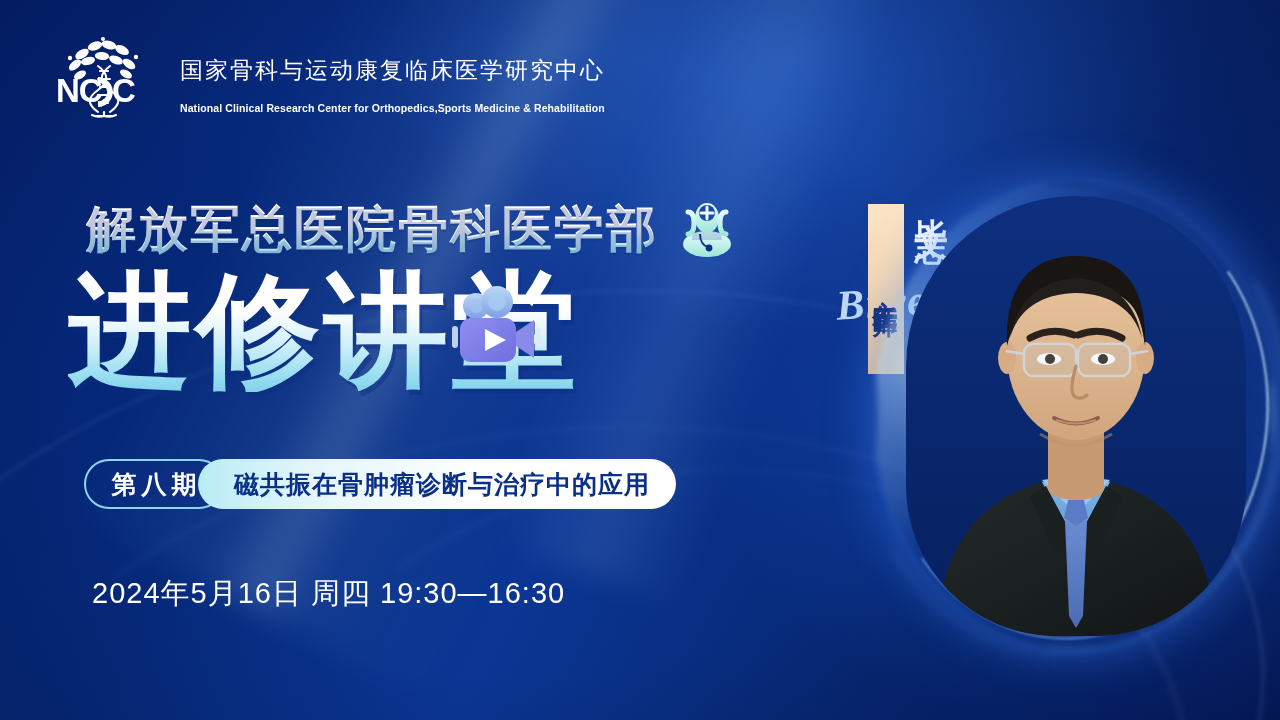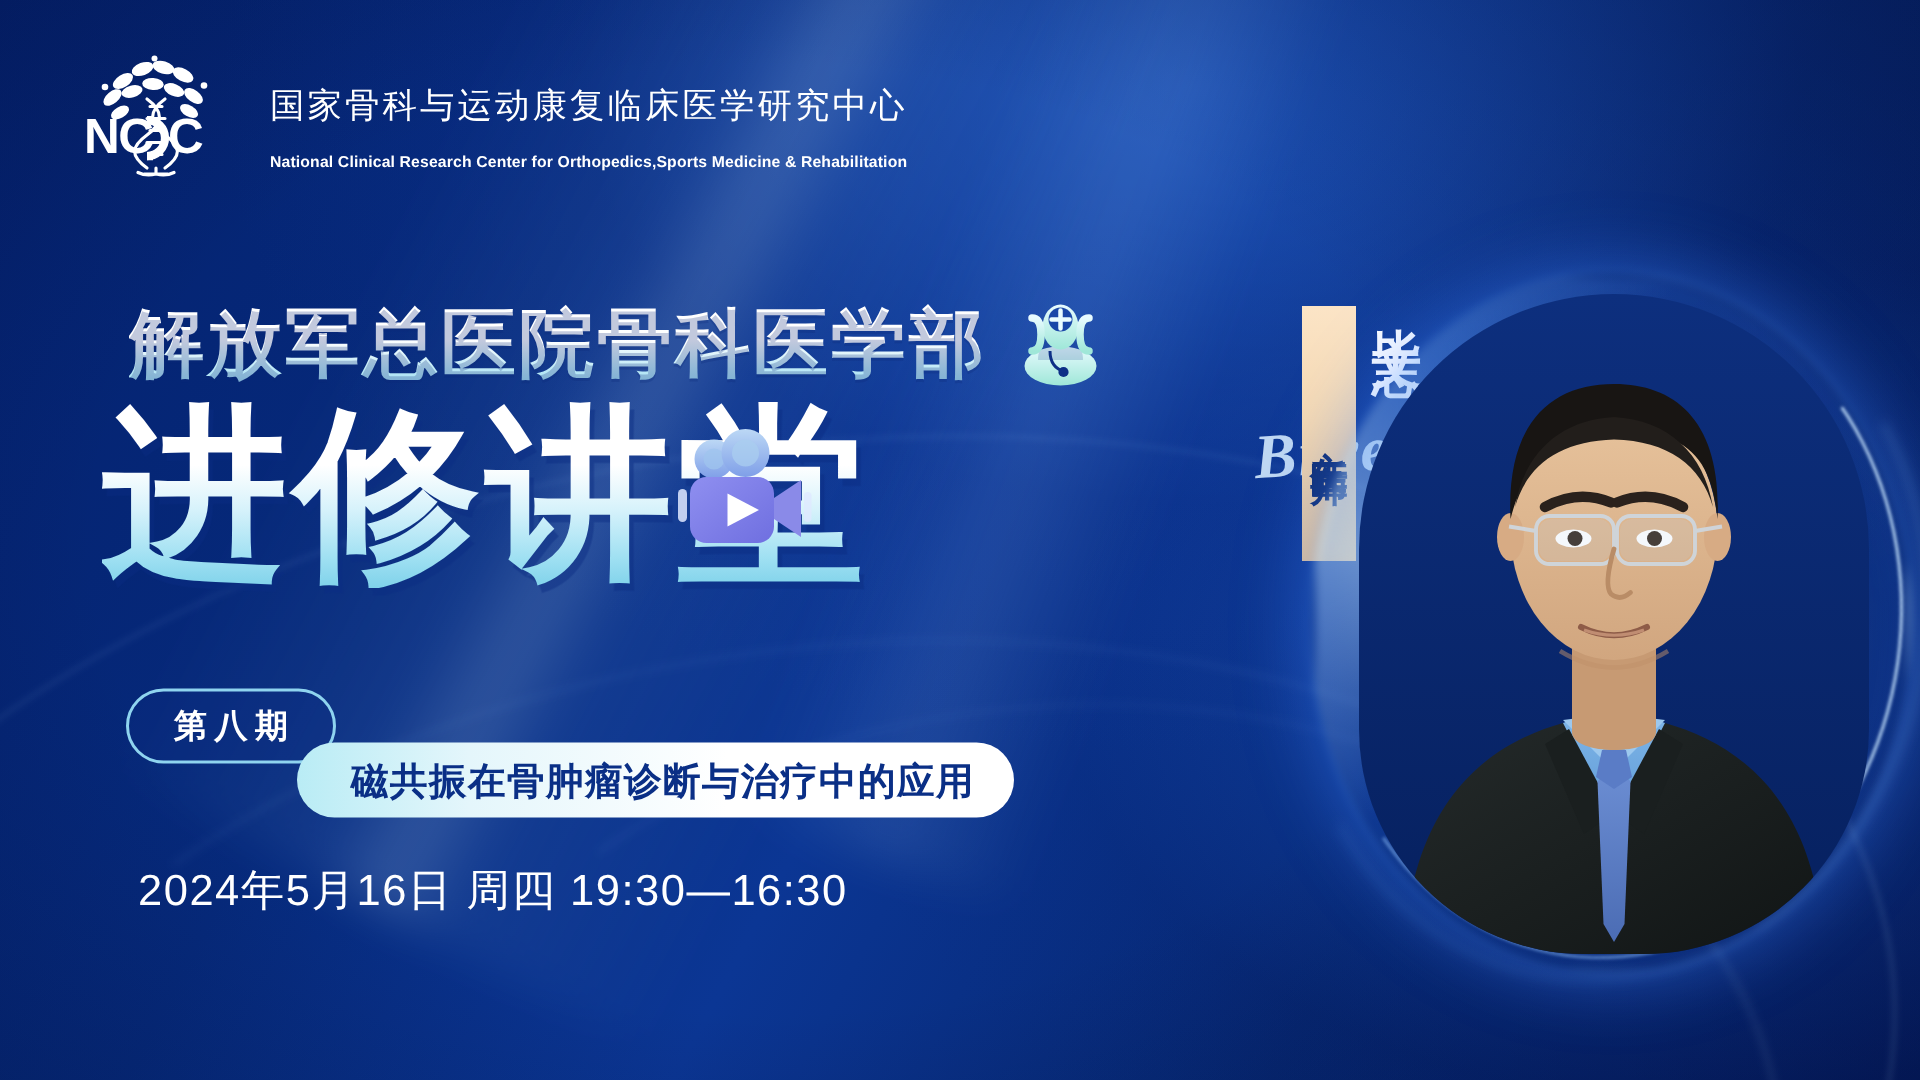--- a/index.html
+++ b/index.html
@@ -76,28 +76,28 @@
     -webkit-background-clip:text;background-clip:text;color:transparent;
     filter:drop-shadow(3px 5px 0 rgba(12,45,130,.45));
   }
   .cam-icon{position:absolute;left:440px;top:282px;width:104px;height:96px;}
 
   
   .sub{position:absolute;left:84px;top:459px;display:flex;align-items:stretch;height:50px;}
   .sub-no{
     display:flex;align-items:center;justify-content:center;
     min-width:140px;padding:0 18px;height:50px;border-radius:25px;
-    border:2px solid #8fd4ef;color:#ffffff;font-size:22px;font-weight:700;letter-spacing:5px;
+    border:2px solid #8fd4ef;color:#ffffff;font-size:25px;font-weight:700;letter-spacing:5px;
     text-indent:5px;background:rgba(10,45,130,.25);
   }
   .sub-title{
     display:flex;align-items:center;height:50px;border-radius:25px;
     margin-left:-26px;padding:0 26px 0 36px;
     background:linear-gradient(90deg,#b9ecf5 0%,#e4f6fb 24%,#ffffff 60%,#ffffff 100%);
-    color:#0a2f86;font-size:25px;font-weight:700;letter-spacing:1px;white-space:nowrap;margin-top:36px;
+    color:#0a2f86;font-size:25px;font-weight:700;letter-spacing:1px;white-space:nowrap;
   }
 
   
   .date{position:absolute;left:92px;top:560px;color:#ffffff;}
   .date .l1{font-size:29px;letter-spacing:1px;}
   .date .l2{font-size:29px;letter-spacing:1px;margin-top:14px;}
 
   
   .speaker{position:absolute;left:846px;top:186px;width:130px;height:350px;}
   .script{

